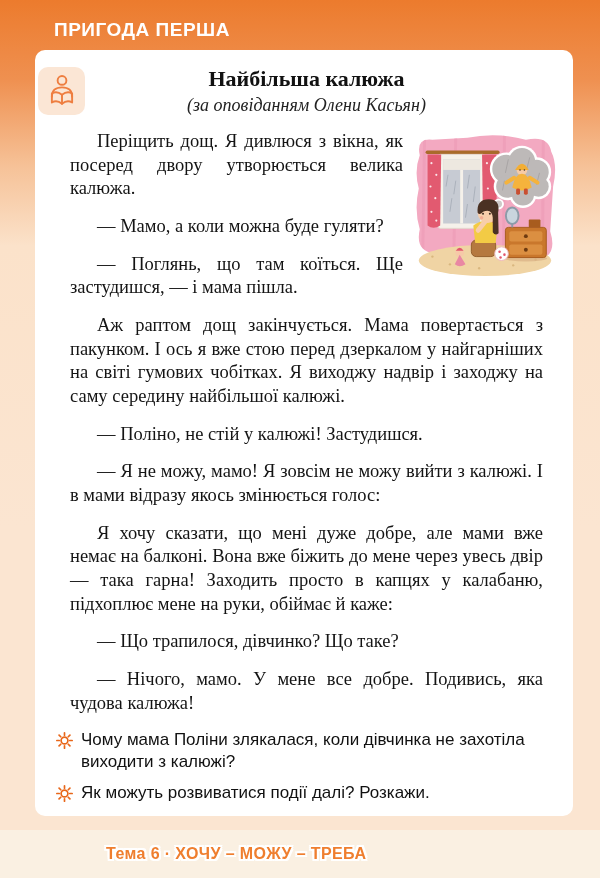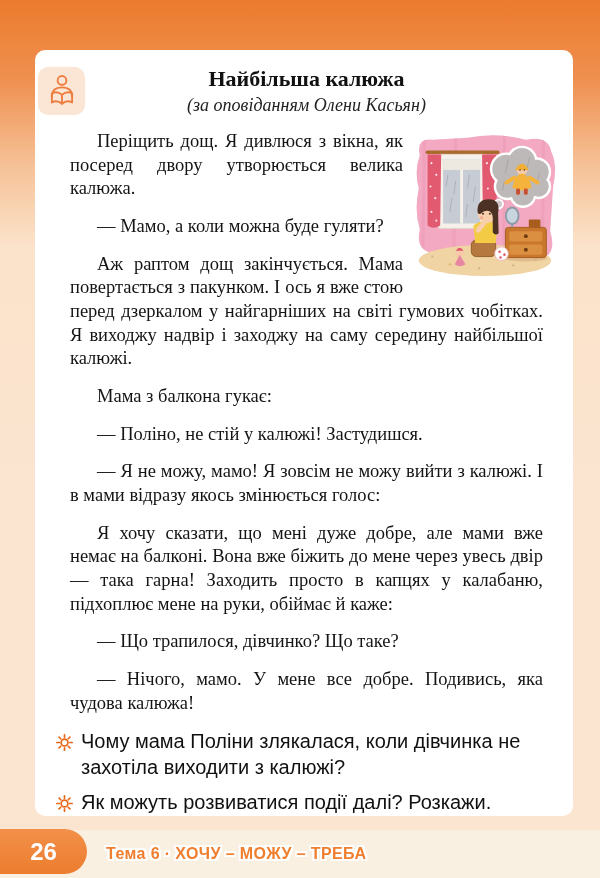--- a/index.html
+++ b/index.html
@@ -30,21 +30,21 @@
     text-align:center;font-family:"Liberation Serif",serif;font-style:italic;
     font-size:18px;color:#222;margin-bottom:9px;
   }
   .story{
     font-family:"Liberation Serif",serif;font-size:18.5px;line-height:1.28;
     color:#141414;text-align:justify;
   }
   .story p{margin:14px;text-indent:27px;}
   .illustration{float:right;width:146px;height:150px;margin:0 0 2px 8px;}
   .illustration svg{display:block;width:146px;height:150px;}
-  .questions{margin-top:7px;color:#111;font-size:20px;line-height:1.28;}
+  .questions{margin-top:7px;color:#111;font-size:17px;line-height:1.28;}
   .question{display:flex;gap:8px;margin-top:9px;align-items:flex-start;}
   .sun{flex:0 0 auto;margin-top:3px;}
   .footer-strip{
     position:absolute;left:0;bottom:0;width:600px;height:48px;background:#FAF0E2;
   }
   .page-pill{
     position:absolute;left:0;bottom:4px;width:87px;height:45px;
     background:linear-gradient(180deg,#F29049,#EC7D2E);
     border-radius:0 24px 24px 0;
     display:flex;align-items:center;justify-content:center;
@@ -55,20 +55,21 @@
     color:#EF7E2E;font-weight:bold;font-size:16px;letter-spacing:.4px;
     text-shadow:-2px -2px 0 #fff,2px -2px 0 #fff,-2px 2px 0 #fff,2px 2px 0 #fff,
                 -2px 0 0 #fff,2px 0 0 #fff,0 -2px 0 #fff,0 2px 0 #fff;
   }
 </style>
 </head>
 <body>
 
 <div class="page">
 
+  <div class="kicker">ПРИГОДА ПЕРША</div>
 
   <div class="card">
 
     <div class="reader-tab">
       <svg width="36" height="36" viewBox="0 0 32 32" fill="none" stroke="#EE7E40" stroke-width="1.7" stroke-linecap="round" stroke-linejoin="round">
         <circle cx="16" cy="6.6" r="3.9"></circle>
         <path d="M7,21 Q7,12.8 16,12.8 Q25,12.8 25,21"></path>
         <path d="M7,18.2 Q11.5,15.6 16,19.4 Q20.5,15.6 25,18.2 L25,26.2 Q20.5,23.6 16,27.4 Q11.5,23.6 7,26.2 Z"></path>
         <line x1="16" y1="19.4" x2="16" y2="27.4"></line>
       </svg>
@@ -199,22 +200,22 @@
 
           <circle cx="93" cy="127" r="7" fill="#FFFFFF" stroke="#EFB6BC"></circle>
           <circle cx="91" cy="125" r="1.3" fill="#E2566C"></circle>
             <circle cx="96" cy="128" r="1.3" fill="#E2566C"></circle>
           <circle cx="92" cy="131" r="1.3" fill="#E2566C"></circle>
         </svg>
       </div>
 
       <p>Періщить дощ. Я дивлюся з вікна, як посеред двору утворюється велика калюжа.</p>
       <p>— Мамо, а коли можна буде гуляти?</p>
+      <p>— Поглянь, що там коїться. Ще застудишся, — і мама пішла.</p>
       <p>Аж раптом дощ закінчується. Мама повертається з пакунком. І ось я вже стою перед дзеркалом у найгарніших на світі гумових чобітках. Я виходжу надвір і заходжу на саму середину найбільшої калюжі.</p>
-      <p>Мама з балкона гукає:</p>
       <p>— Поліно, не стій у калюжі! Застудишся.</p>
       <p>— Я не можу, мамо! Я зовсім не можу вийти з калюжі. І в мами відразу якось змінюється голос:</p>
       <p>Я хочу сказати, що мені дуже добре, але мами вже немає на балконі. Вона вже біжить до мене через увесь двір — така гарна! Заходить просто в капцях у калабаню, підхоплює мене на руки, обіймає й каже:</p>
       <p>— Що трапилося, дівчинко? Що таке?</p>
       <p>— Нічого, мамо. У мене все добре. Подивись, яка чудова калюжа!</p>
     </div>
 
     <div class="questions">
       <div class="question">
         <span class="sun">
@@ -247,17 +248,14 @@
           </svg>
         </span>
         <span>Як можуть розвиватися події далі? Розкажи.</span>
       </div>
     </div>
   </div>
 
   <div class="footer-strip">
     <div class="theme">Тема 6 · ХОЧУ – МОЖУ – ТРЕБА</div>
   </div>
-  <div class="page-pill">
-    <span>26</span>
-  </div>
 
 </div>
 
 </body></html>

